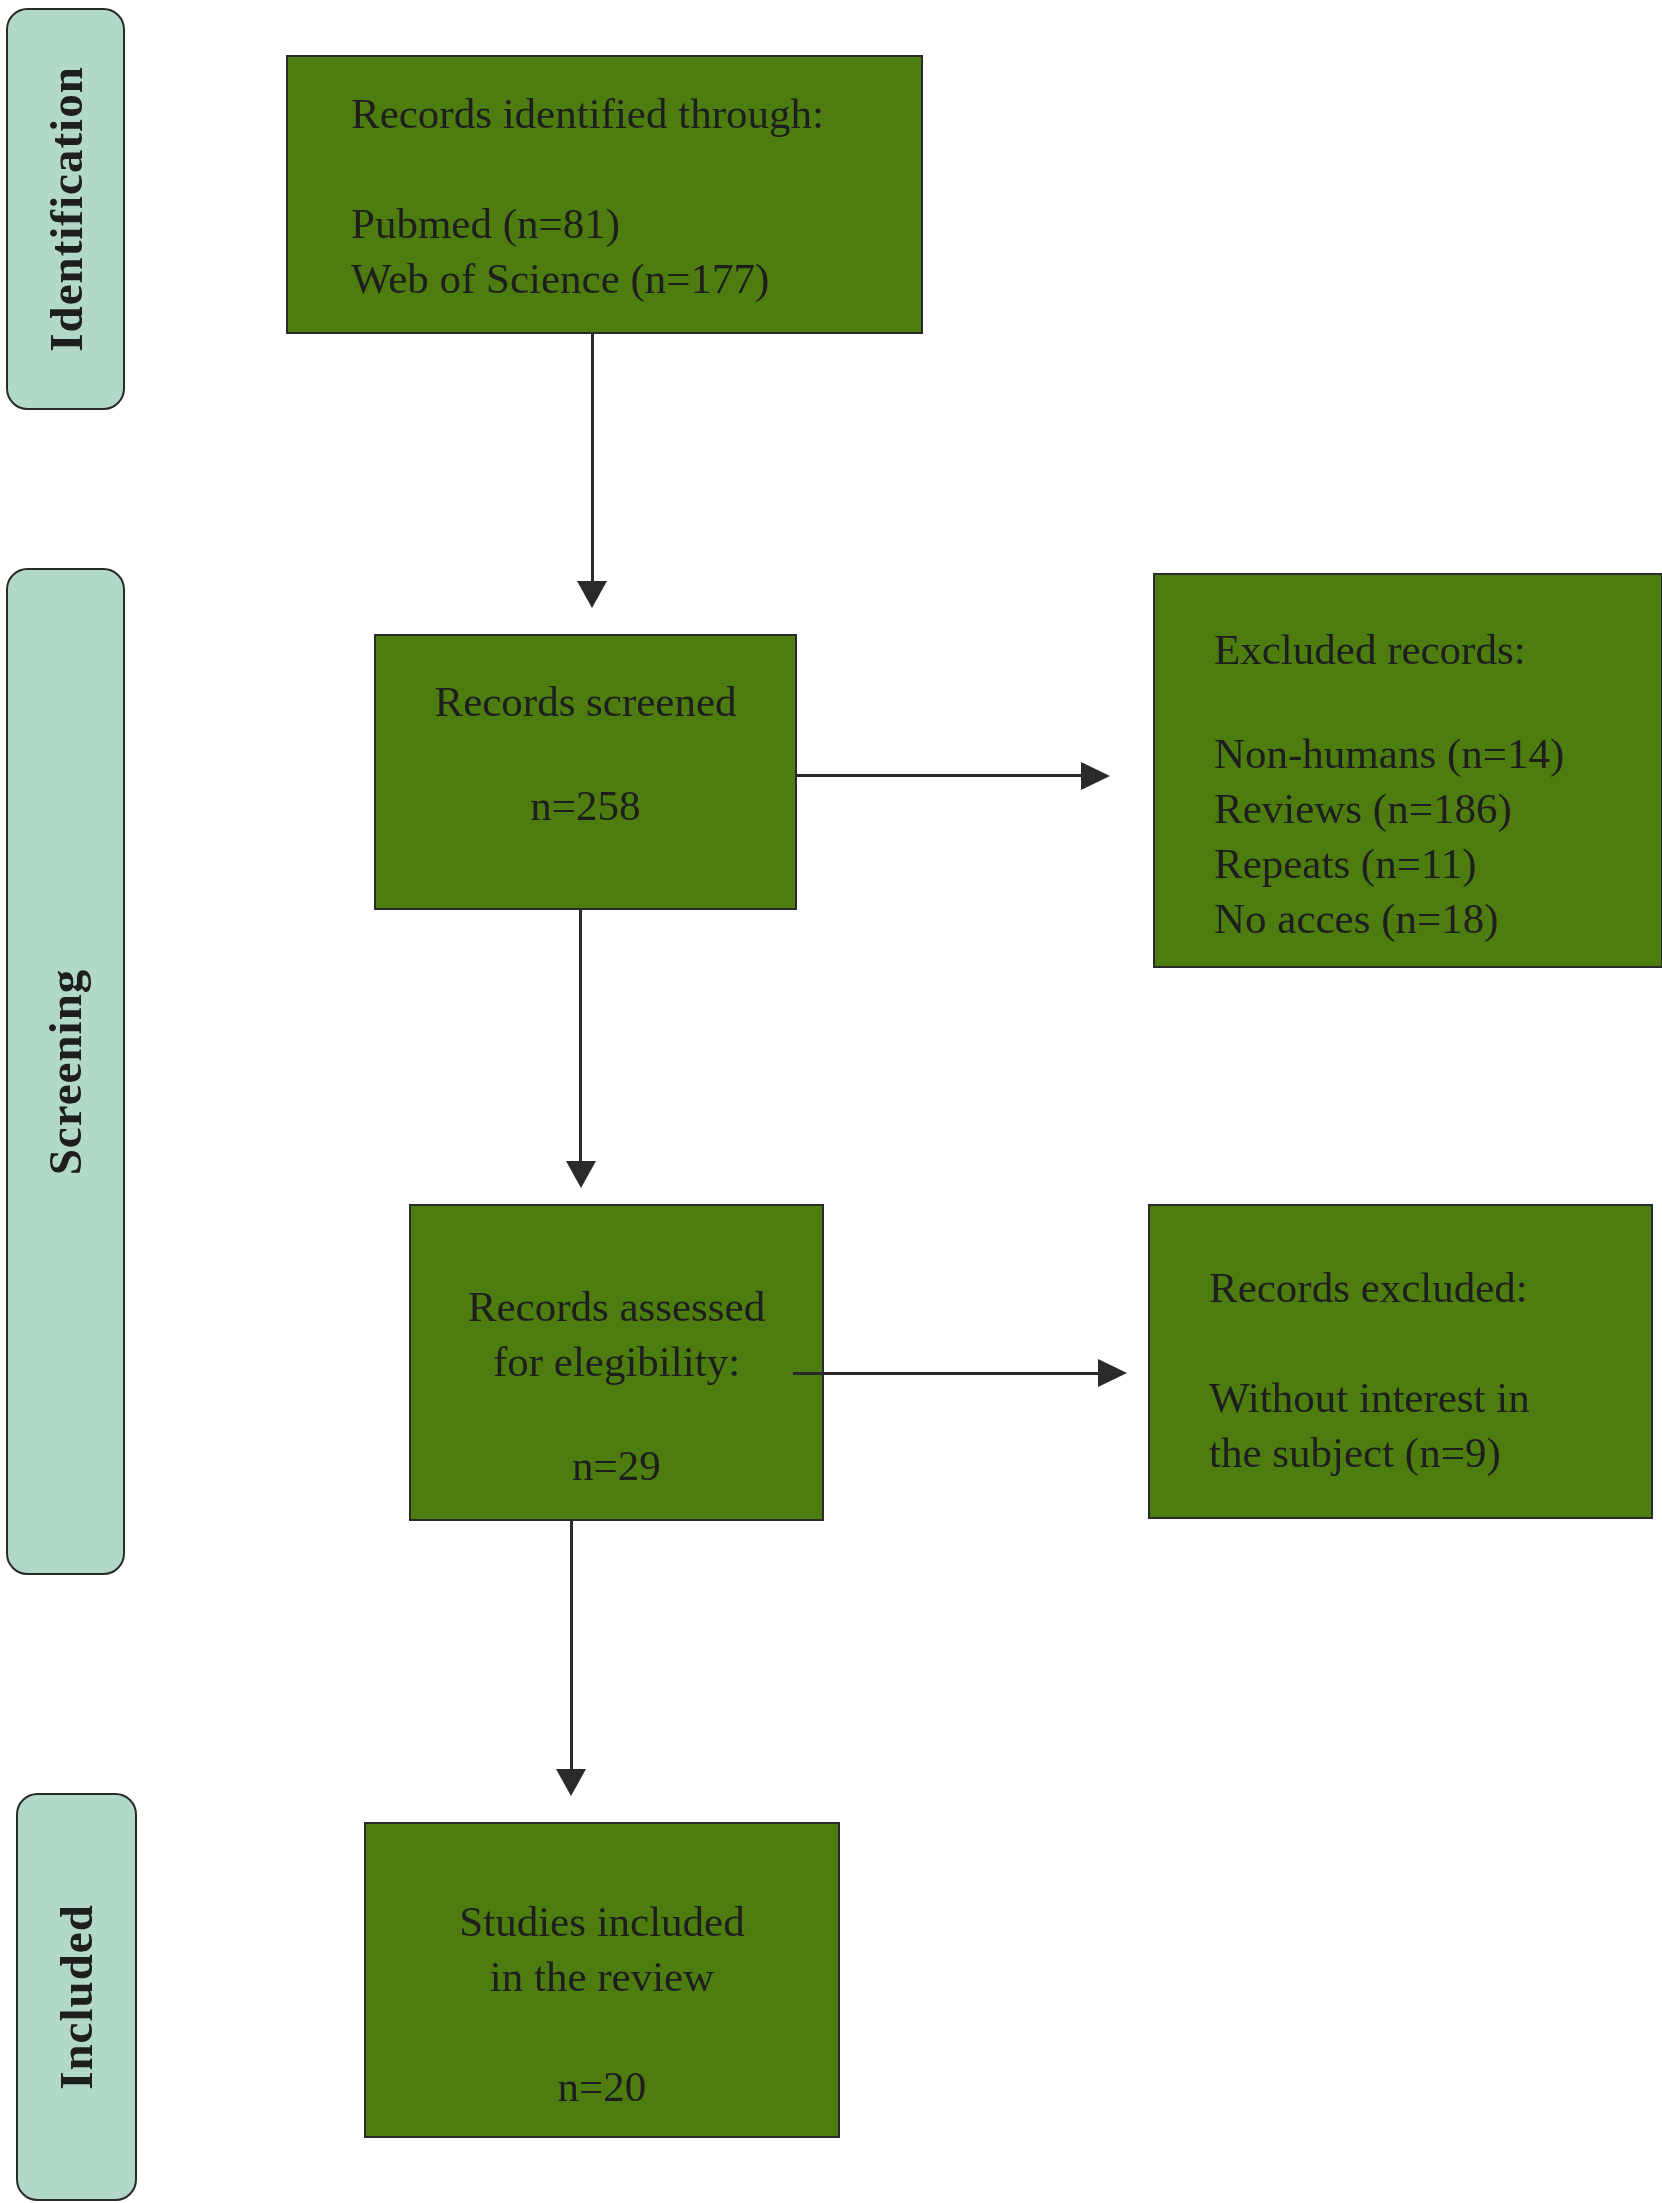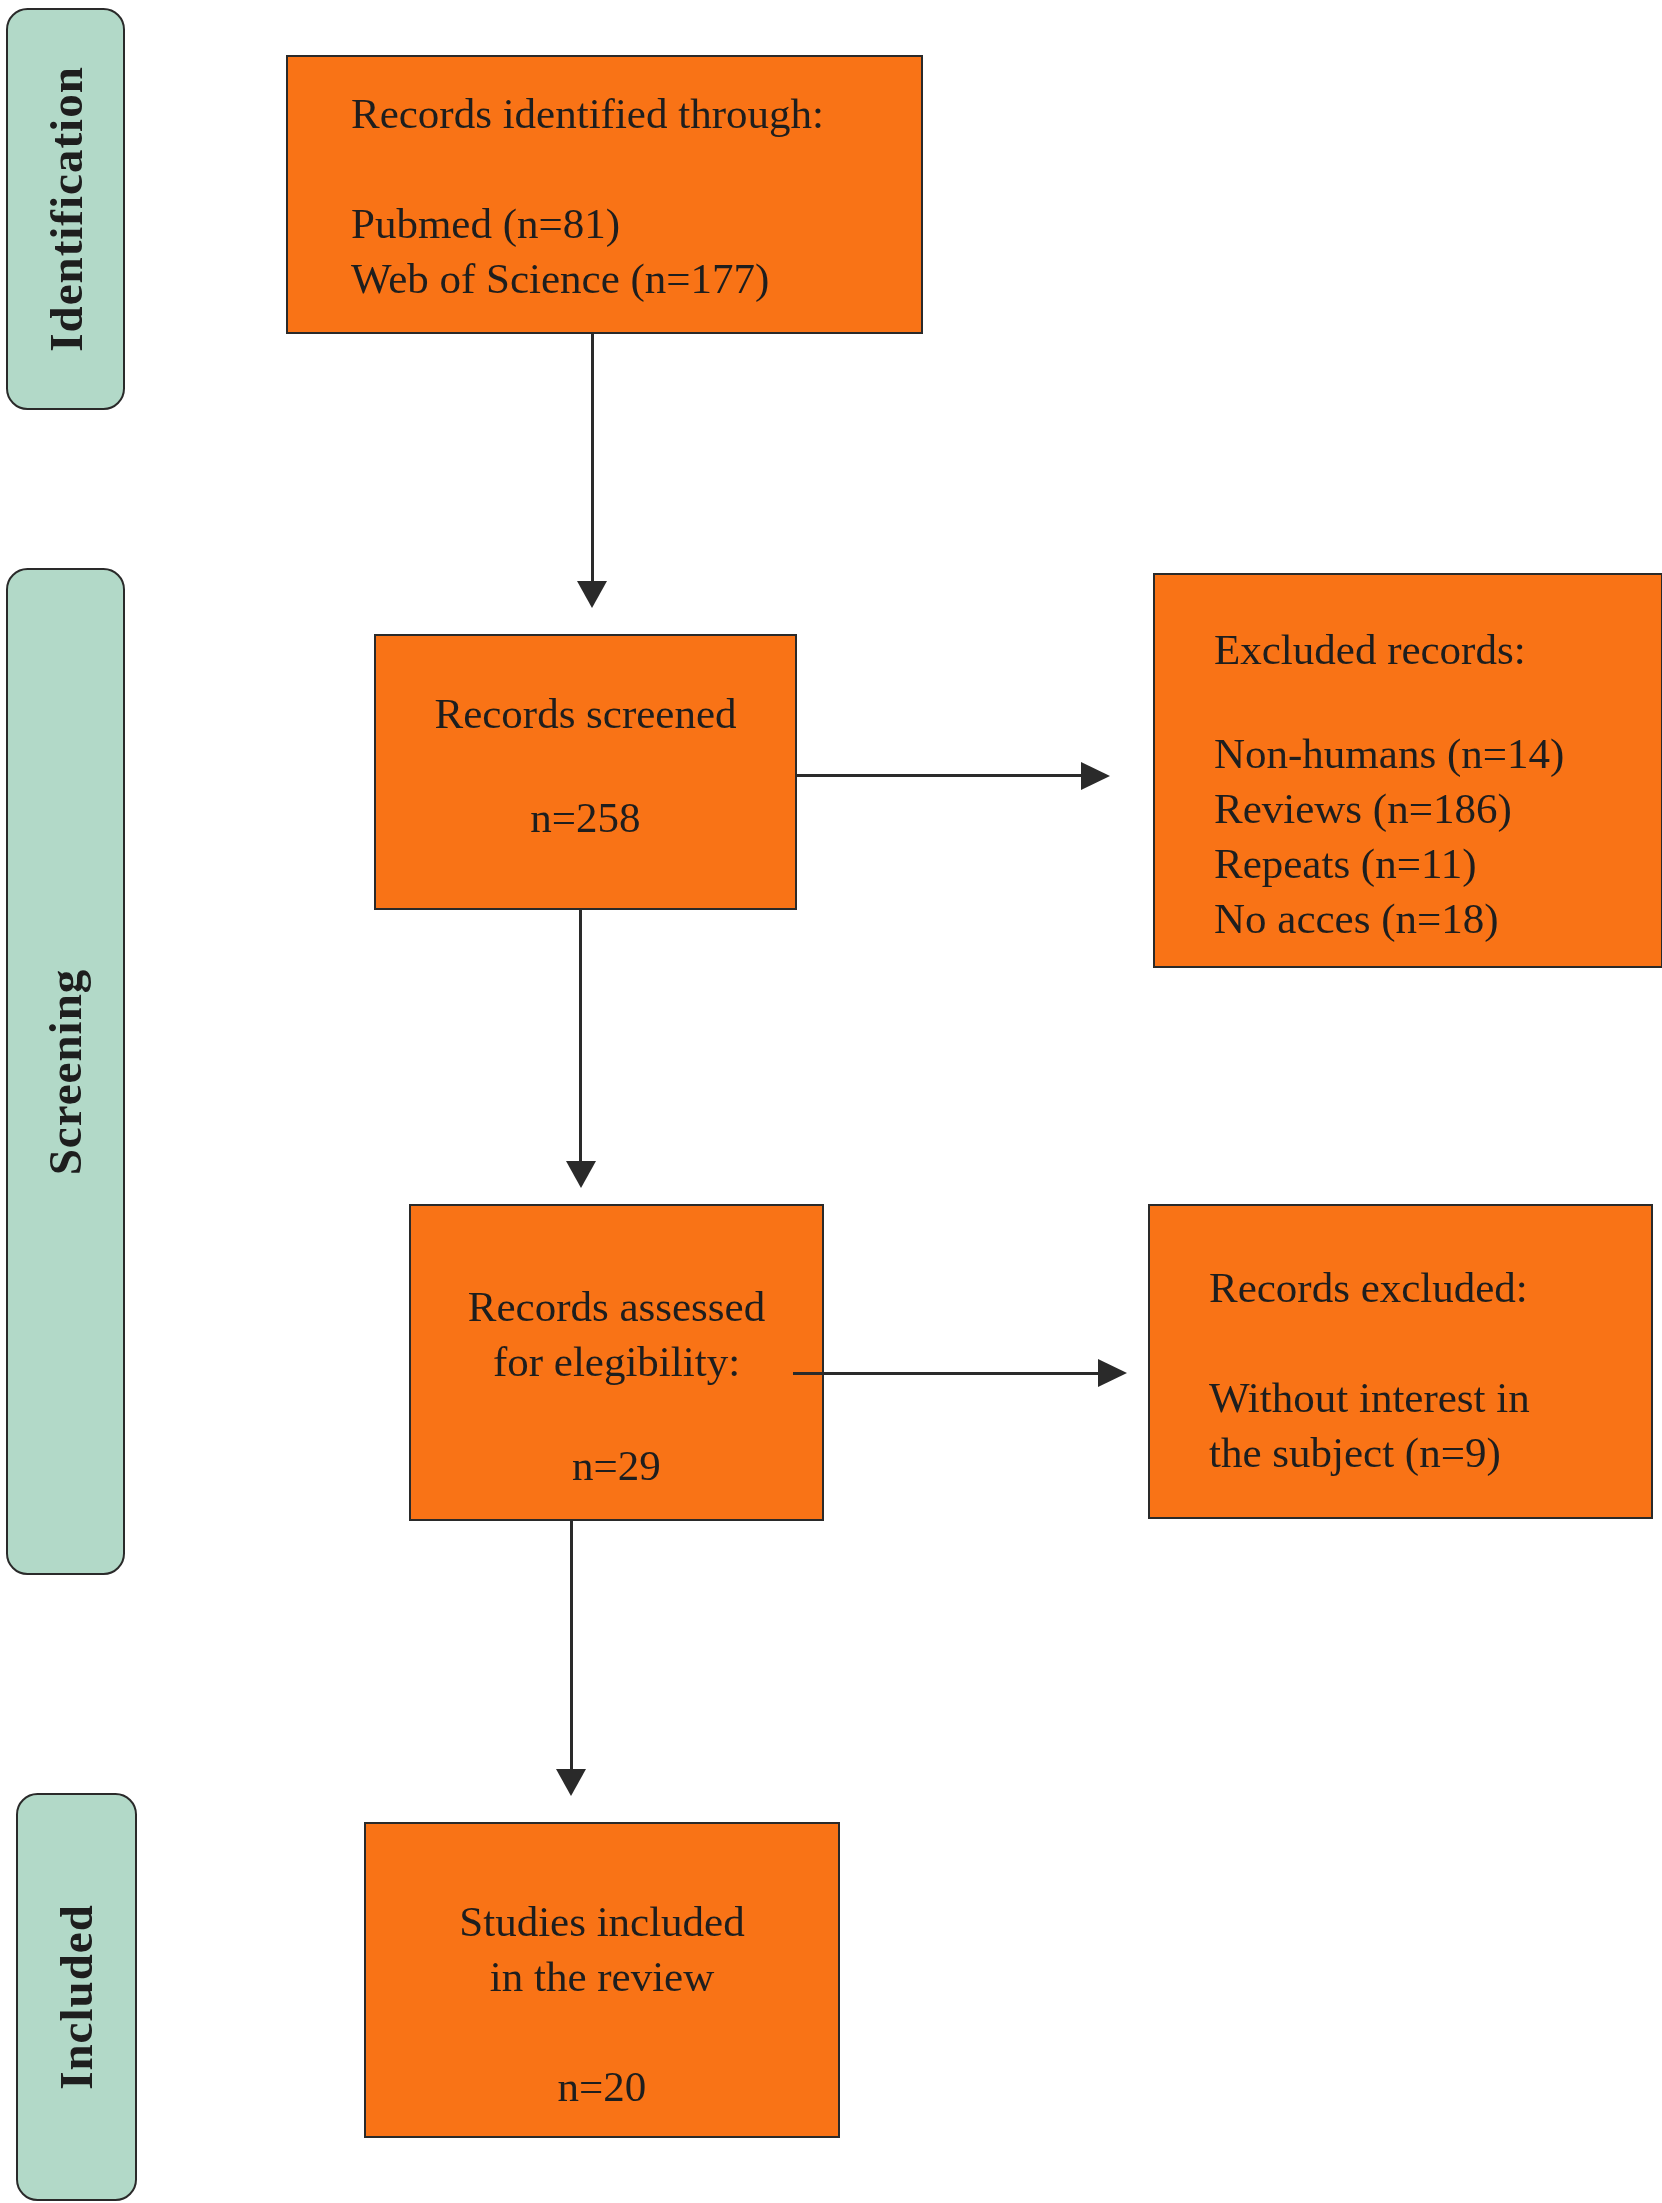--- a/index.html
+++ b/index.html
@@ -23,21 +23,21 @@
     transform:rotate(-90deg);
     white-space:nowrap;
     font-weight:bold;
     font-size:47px;
     letter-spacing:1px;
     color:#1e1e1e;
   }
   
   .fbox {
     position:absolute;
-    background:#f97316;
+    background:#4d7c0f;
     border:2.9px solid #2a2a2a;
     box-sizing:border-box;
     font-size:43px;
     line-height:55px;
   }
   .fbox.centered { text-align:center; }
   .fbox.leftal   { text-align:left; }
   .gap { height:49px; }
   .gap56 { height:55px; }
   
@@ -76,21 +76,21 @@
   <div class="fbox leftal" style="left:286px; top:55px; width:637px; height:279px; padding:29px 9.8px 0 63px;">
     <div>Records identified through:</div>
     <div class="gap56"></div>
     <div>Pubmed (n=81)</div>
     <div>Web of Science (n=177)</div>
   </div>
 
   <div class="vline" style="left:591px; top:334px; height:250px;"></div>
   <div class="ah-down" style="left:577px; top:581px;"></div>
 
-  <div class="fbox centered" style="left:374px; top:634px; width:423px; height:276px; padding-top:50px;">
+  <div class="fbox centered" style="left:374px; top:634px; width:423px; height:276px; padding-top:38px;">
     <div>Records screened</div>
     <div class="gap"></div>
     <div>n=258</div>
   </div>
 
   <div class="hline" style="left:797px; top:774px; width:286px;"></div>
   <div class="ah-right" style="left:1081px; top:762px;"></div>
 
   <div class="fbox leftal" style="left:1145px; top:573px; width:510px; height:395px; padding:47px 9.8px 0 59px;margin-left:8px;">
     <div>Excluded records:</div>

